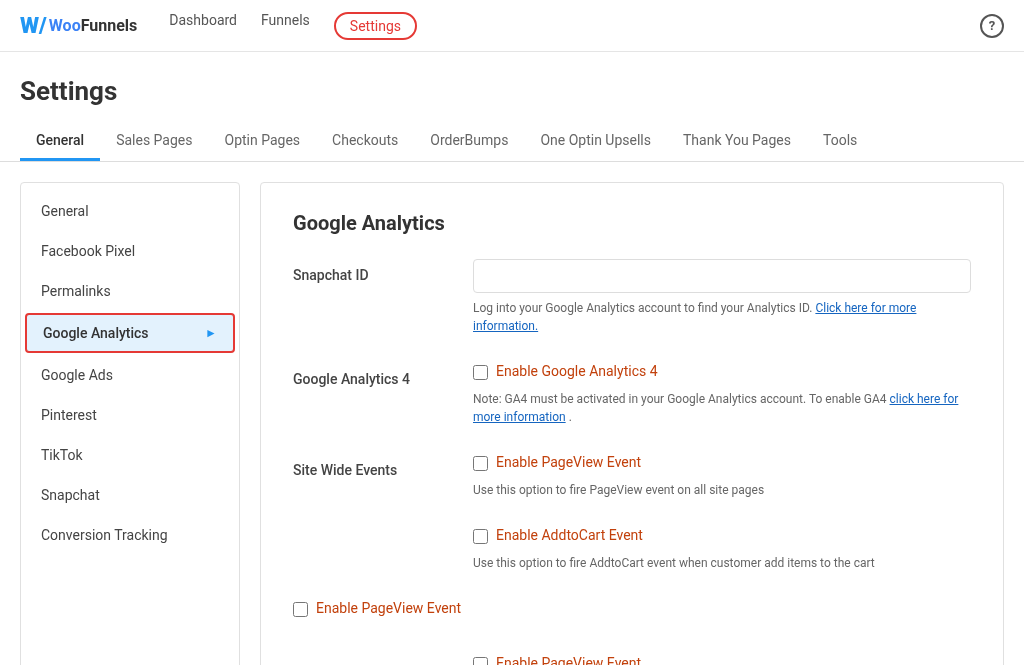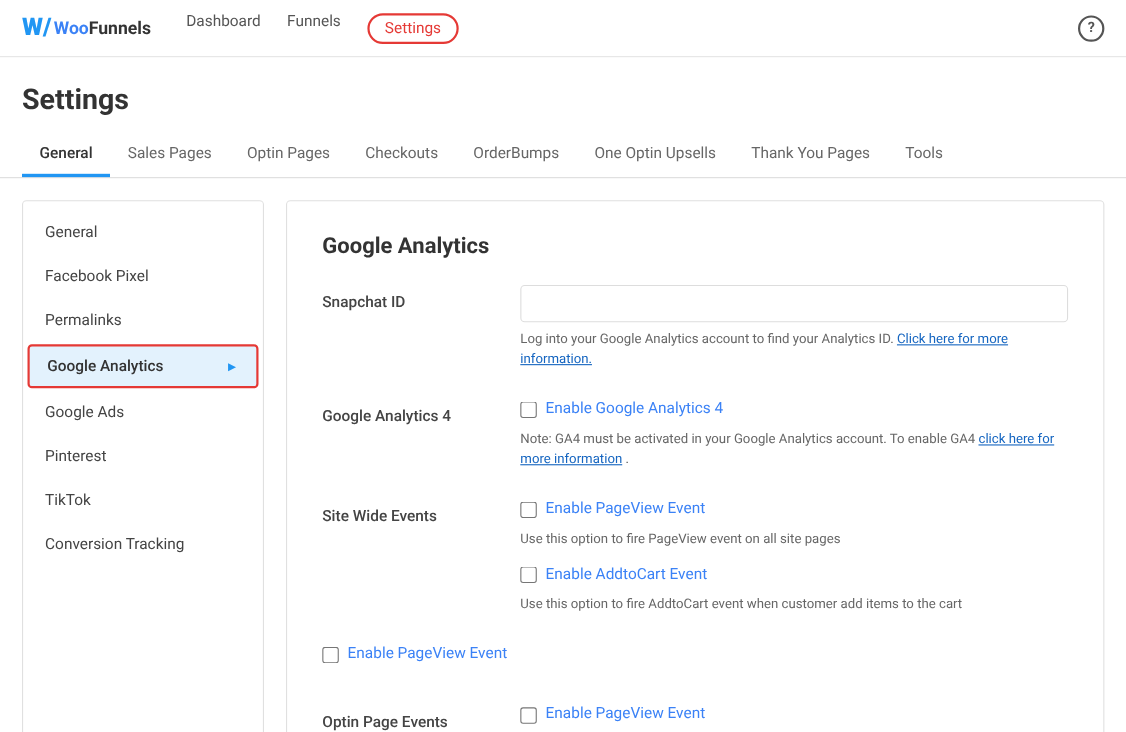--- a/index.html
+++ b/index.html
@@ -45,21 +45,21 @@
     .form-row { display: flex; margin-bottom: 28px; }
     .form-label { width: 180px; flex-shrink: 0; font-size: 14px; color: #444; padding-top: 8px; font-weight: 500; }
     .form-field { flex: 1; }
     .text-input { width: 100%; border: 1px solid #ddd; border-radius: 4px; padding: 8px 10px; font-size: 14px; outline: none; color: #333; }
     .helper-text { font-size: 12px; color: #666; margin-top: 6px; line-height: 1.5; }
     .helper-link { color: #1565c0; text-decoration: underline; cursor: pointer; }
 
     
     .checkbox-row { display: flex; align-items: flex-start; margin-bottom: 10px; }
     .checkbox-row input[type="checkbox"] { margin-right: 8px; margin-top: 2px; width: 15px; height: 15px; flex-shrink: 0; }
-    .checkbox-label { font-size: 14px; color: #3b82f6; }
+    .checkbox-label { font-size: 14px; color: #c2410c; }
     .sub-helper { font-size: 12px; color: #666; margin-top: 4px; line-height: 1.5; }
   </style>
 </head>
 <body>
 
 <nav class="top-nav">
   <div class="logo">
     <span class="logo-w">W/</span>
     <span class="logo-text">
       <span>Woo</span><span style="color:#333;">Funnels</span>
@@ -94,20 +94,21 @@
     <div class="sidebar-item">General</div>
     <div class="sidebar-item">Facebook Pixel</div>
     <div class="sidebar-item">Permalinks</div>
     <div class="sidebar-item active">
       <span>Google Analytics</span>
       <span class="chevron">►</span>
     </div>
     <div class="sidebar-item">Google Ads</div>
     <div class="sidebar-item">Pinterest</div>
     <div class="sidebar-item">TikTok</div>
+    <div class="sidebar-item">Snapchat</div>
     <div class="sidebar-item">Conversion Tracking</div>
   </div>
 
   <div class="content-panel">
     <h2 class="section-title">Google Analytics</h2>
 
     <div class="form-row">
       <div class="form-label">Snapchat ID</div>
       <div class="form-field">
         <input type="text" class="text-input" style="">
@@ -134,21 +135,21 @@
     </div>
 
     <div class="form-row">
       <div class="form-label">Site Wide Events</div>
       <div class="form-field">
         <div class="checkbox-row">
           <input type="checkbox" style="">
           <label class="checkbox-label">Enable PageView Event</label>
         </div>
         <div class="sub-helper">Use this option to fire PageView event on all site pages</div>
-        <div class="checkbox-row" style="margin-top:14px;align-items:center;">
+        <div class="checkbox-row" style="margin-top:28px;">
           <input type="checkbox" style="">
           <label class="checkbox-label">Enable AddtoCart Event</label>
         </div>
         <div class="sub-helper">Use this option to fire AddtoCart event when customer add items to the cart</div>
       </div>
     </div>
 
     <div class="form-row">
       <div class="form-field">
         <div class="checkbox-row">

